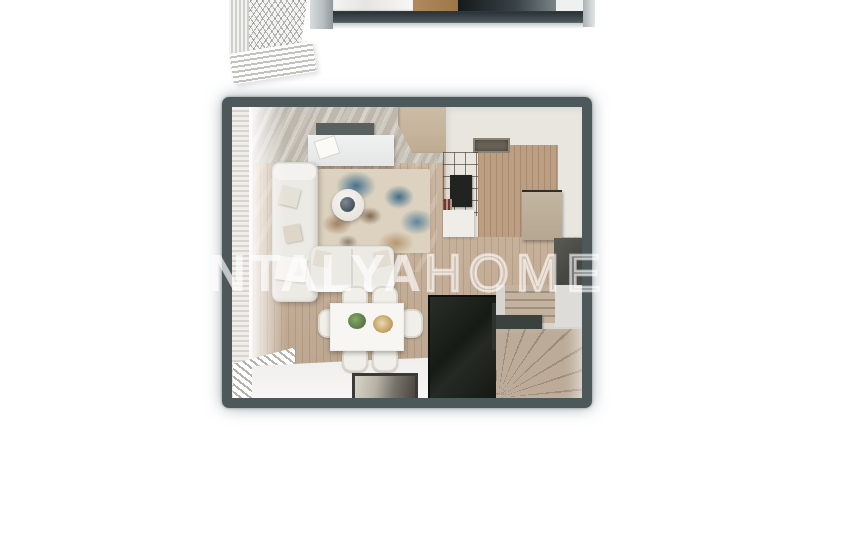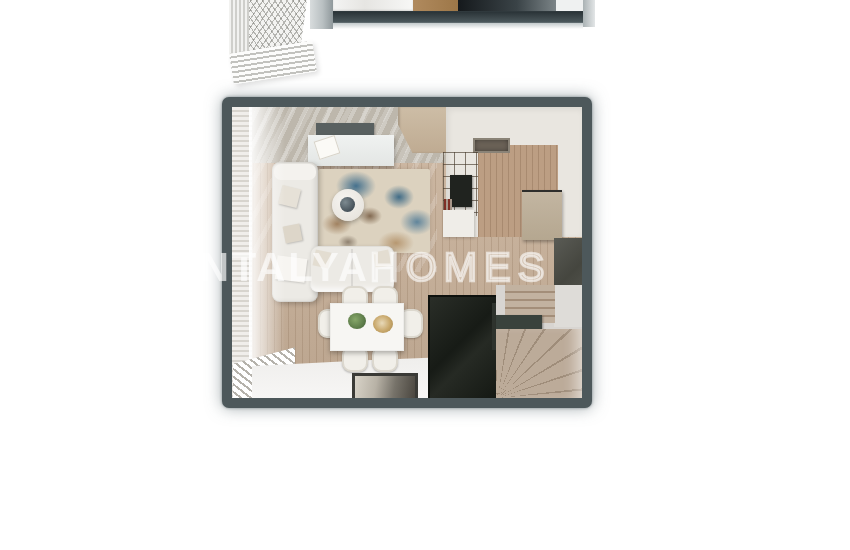--- a/index.html
+++ b/index.html
@@ -162,21 +162,21 @@
   .stairs-wall{left:322px;top:178px;width:28px;height:42px;background:#dedcd8;}
   .stairs-straight{left:273px;top:178px;width:50px;height:38px;
     background:repeating-linear-gradient(180deg,#c2b2a0 0 6px,#a38e79 6px 8px);}
   .stairs-beam{left:264px;top:208px;width:46px;height:15px;background:#39423c;
     box-shadow:1px 1px 2px rgba(0,0,0,.35);}
   .stairs-fan{left:264px;top:222px;width:86px;height:69px;background-color:#b3a violet;
     background:repeating-conic-gradient(from 195deg at 2% 100%,#bcab99 0 11deg,#9f8d7a 11deg 12.5deg);
     box-shadow:inset -14px 0 14px -8px rgba(255,255,255,.55);}
   
   .watermark{left:168px;top:247px;z-index:10;white-space:nowrap;
-    font-size:40px;font-weight:700;letter-spacing:3px;line-height:1;
+    font-size:52px;font-weight:700;letter-spacing:3px;line-height:1;
     color:rgba(255,255,255,.55);text-shadow:0 0 1px rgba(255,255,255,.25);}
   .watermark .light{font-weight:400;color:rgba(255,255,255,.05);
     -webkit-text-stroke:2.5px rgba(255,255,255,.6);letter-spacing:7px;}
 </style>
 </head>
 <body>
 
 <div class="canvas">
 
   <div class="abs frag-leftcap"></div>

